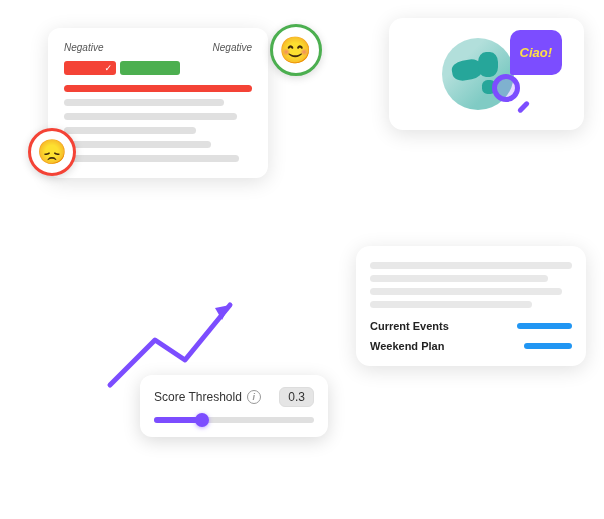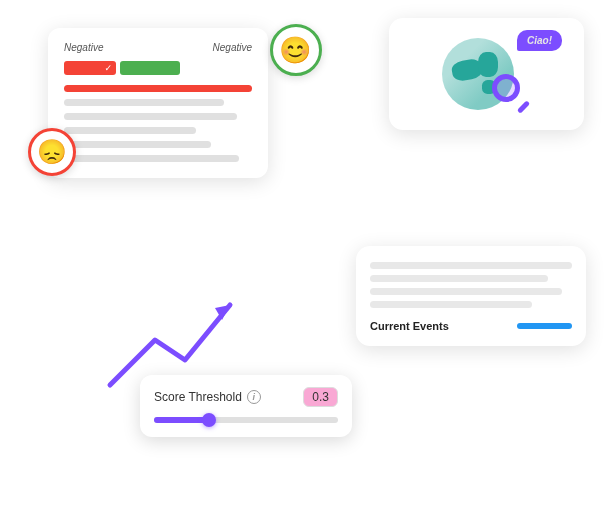--- a/index.html
+++ b/index.html
@@ -184,25 +184,25 @@
       bottom: 0;
       right: 6px;
       border-radius: 3px;
       transform: rotate(45deg);
     }
     .ciao-bubble {
       position: absolute;
       top: 12px;
       right: 22px;
       background: #7c4dff;
-      color: #e5e5e5;
+      color: #fde047;
       font-style: italic;
       font-weight: 600;
-      font-size: 10px;
-      padding: 5px 10px;
+      font-size: 13px;
+      padding: 15px 10px;
       border-radius: 10px 10px 10px 2px;
       z-index: 15;
     }
 
     
     .arrow-container {
       position: absolute;
       top: 290px;
       left: 100px;
       z-index: 5;
@@ -210,21 +210,21 @@
     .arrow-svg {
       width: 140px;
       height: 110px;
     }
 
     
     .score-card {
       position: absolute;
       top: 375px;
       left: 140px;
-      width: 212px;
+      width: 188px;
       background: #fff;
       border-radius: 12px;
       box-shadow: 0 4px 18px rgba(0,0,0,0.15);
       padding: 12px 14px 14px;
       z-index: 20;
     }
     .score-title-row {
       display: flex;
       align-items: center;
       gap: 5px;
@@ -244,21 +244,21 @@
       font-size: 9px;
       display: flex;
       align-items: center;
       justify-content: center;
       font-style: italic;
       font-weight: bold;
       flex-shrink: 0;
     }
     .score-value-badge {
       margin-left: auto;
-      background: #f9a8d4;
+      background: #e5e5e5;
       border: 1.5px solid #ddd;
       border-radius: 6px;
       padding: 2px 8px;
       font-size: 12px;
       font-weight: 500;
       color: #333;
     }
     .slider-track {
       position: relative;
       height: 6px;
@@ -406,14 +406,18 @@
     <div class="topic-line" style="width:100%"></div>
     <div class="topic-line" style="width:88%"></div>
     <div class="topic-line" style="width:95%"></div>
     <div class="topic-line" style="width:80%"></div>
   </div>
   <div class="topic-items">
     <div class="topic-item">
       <span class="topic-item-label">Current Events</span>
       <div class="topic-item-bar" style="width:55px"></div>
     </div>
+    <div class="topic-item">
+      <span class="topic-item-label">Weekend Plan</span>
+      <div class="topic-item-bar" style="width:48px"></div>
+    </div>
   </div>
 </div>
 
 </body></html>

